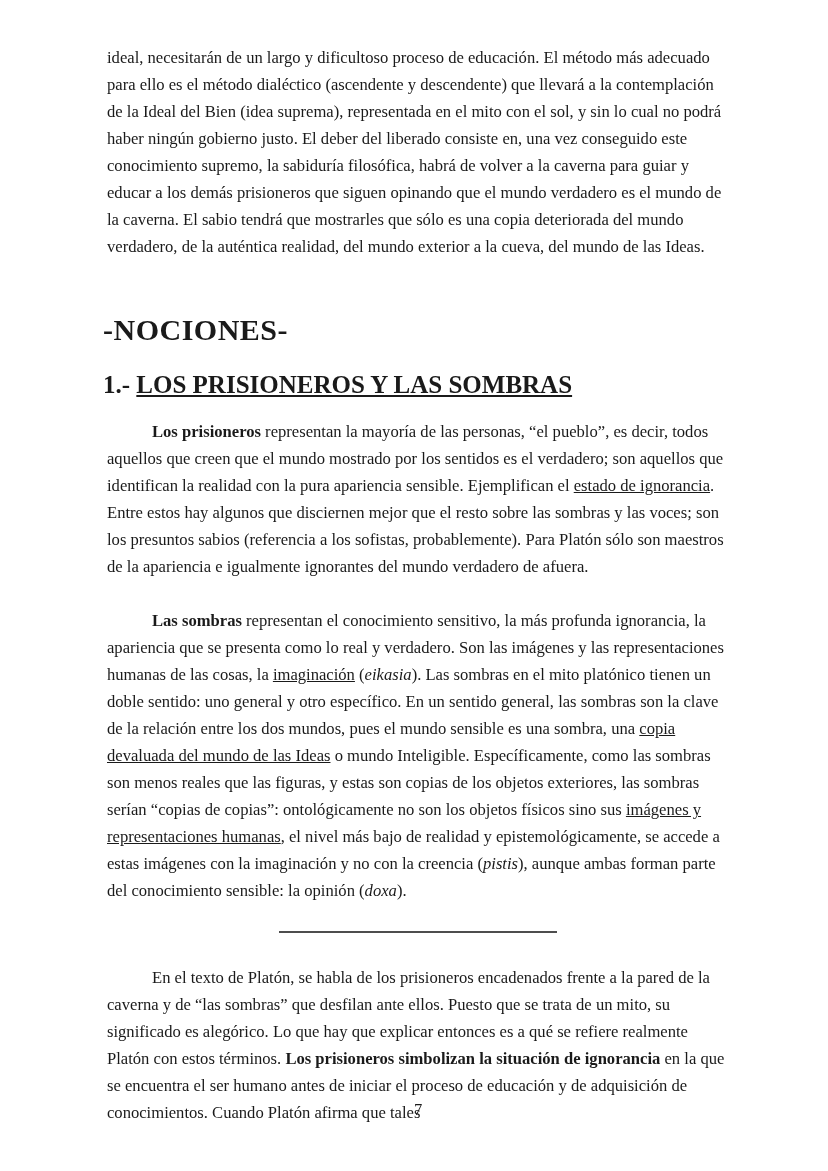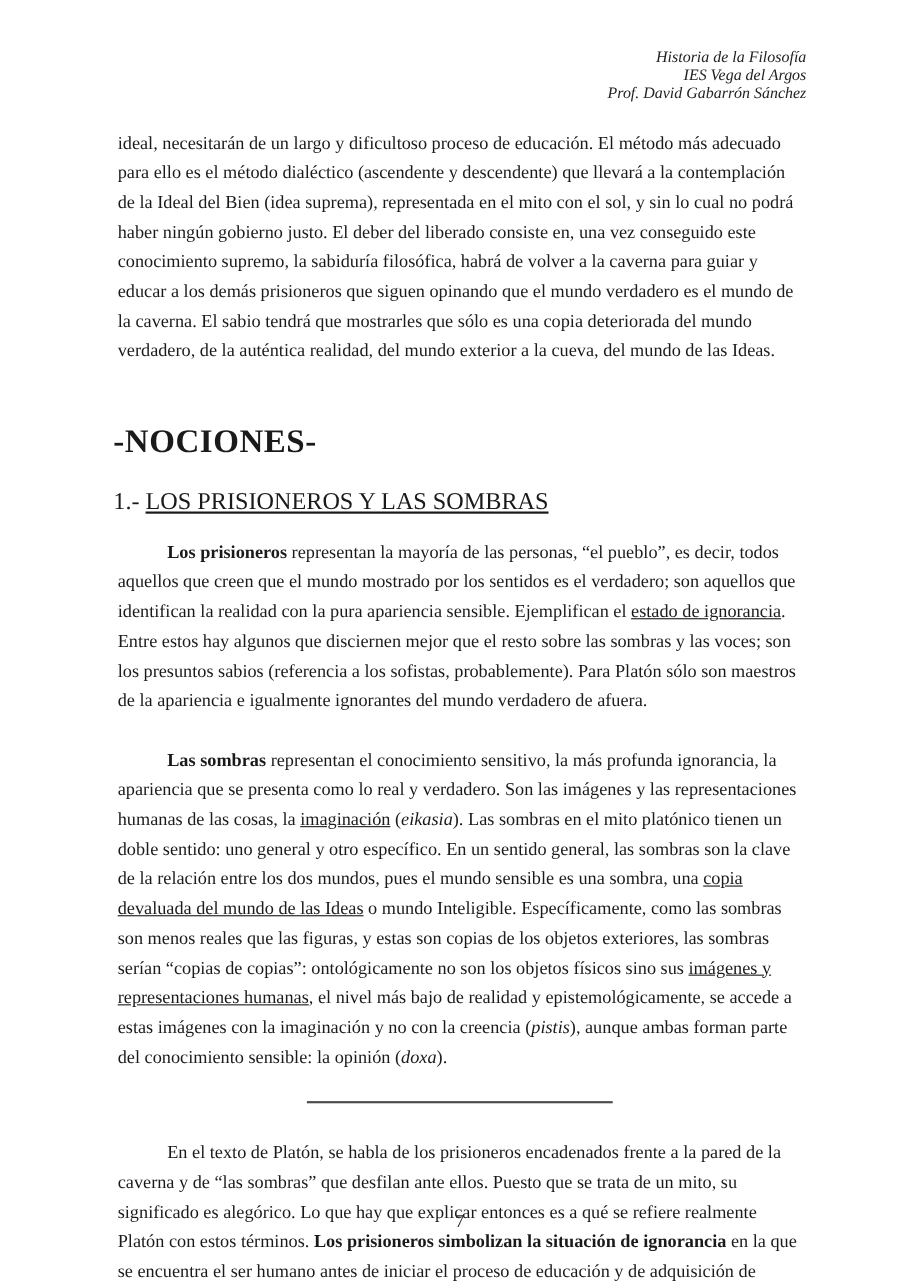--- a/index.html
+++ b/index.html
@@ -45,22 +45,22 @@
   p.para.indent {
     text-indent: 45px;
   }
   h1.main-title {
     font-size: 30px;
     font-weight: bold;
     margin: 53px 0 24px 0;
     letter-spacing: 0.5px;
   }
   h2.section-title {
-    font-size: 22px;
-    font-weight: normal;
+    font-size: 25px;
+    font-weight: bold;
     margin: 0 0 19px 0;
   }
   h2.section-title .underlined {
     text-decoration: underline;
   }
   .divider {
     border: none;
     border-top: 2px solid #4d4d4d;
     width: 278px;
     margin: 22px auto 31px auto;
@@ -73,25 +73,20 @@
     text-align: center;
     font-size: 16.5px;
   }
 </style>
 </head>
 <body>
 
 <div class="page">
   <div class="content">
 
-    <div class="doc-header">
-      <div>Historia de la Filosofía</div>
-      <div>IES Vega del Argos</div>
-      <div>Prof. David Gabarrón Sánchez</div>
-    </div>
 
     <p class="para"><span>ideal, necesitarán de un largo y dificultoso proceso de educación. El método más adecuado para ello es el método dialéctico (ascendente y descendente) que llevará a la contemplación de la Ideal del Bien (idea suprema), representada en el mito con el sol, y sin lo cual no podrá haber ningún gobierno justo. El deber del liberado consiste en, una vez conseguido este conocimiento supremo, la sabiduría filosófica, habrá de volver a la caverna para guiar y educar a los demás prisioneros que siguen opinando que el mundo verdadero es el mundo de la caverna. El sabio tendrá que mostrarles que sólo es una copia deteriorada del mundo verdadero, de la auténtica realidad, del mundo exterior a la cueva, del mundo de las Ideas.</span></p>
 
     <h1 class="main-title">-NOCIONES-</h1>
 
     <h2 class="section-title"><span>1.- </span><span class="underlined">LOS PRISIONEROS Y LAS SOMBRAS</span></h2>
 
     <p class="para indent"><span style="font-weight: bold;">Los prisioneros</span><span> representan la mayoría de las personas, “el pueblo”, es decir, todos aquellos que creen que el mundo mostrado por los sentidos es el verdadero; son aquellos que identifican la realidad con la pura apariencia sensible. Ejemplifican el </span><span style="text-decoration: underline;">estado de ignorancia</span><span>. Entre estos hay algunos que disciernen mejor que el resto sobre las sombras y las voces; son los presuntos sabios (referencia a los sofistas, probablemente). Para Platón sólo son maestros de la apariencia e igualmente ignorantes del mundo verdadero de afuera.</span></p>
 
     <p class="para indent"><span style="font-weight: bold;">Las sombras</span><span> representan el conocimiento sensitivo, la más profunda ignorancia, la apariencia que se presenta como lo real y verdadero. Son las imágenes y las representaciones humanas de las cosas, la </span><span style="text-decoration: underline;">imaginación</span><span> (</span><span style="font-style: italic;">eikasia</span><span>). Las sombras en el mito platónico tienen un doble sentido: uno general y otro específico. En un sentido general, las sombras son la clave de la relación entre los dos mundos, pues el mundo sensible es una sombra, una </span><span style="text-decoration: underline;">copia devaluada del mundo de las Ideas</span><span> o mundo Inteligible. Específicamente, como las sombras son menos reales que las figuras, y estas son copias de los objetos exteriores, las sombras serían “copias de copias”: ontológicamente no son los objetos físicos sino sus </span><span style="text-decoration: underline;">imágenes y representaciones humanas</span><span>, el nivel más bajo de realidad y epistemológicamente, se accede a estas imágenes con la imaginación y no con la creencia (</span><span style="font-style: italic;">pistis</span><span>), aunque ambas forman parte del conocimiento sensible: la opinión (</span><span style="font-style: italic;">doxa</span><span>).</span></p>

